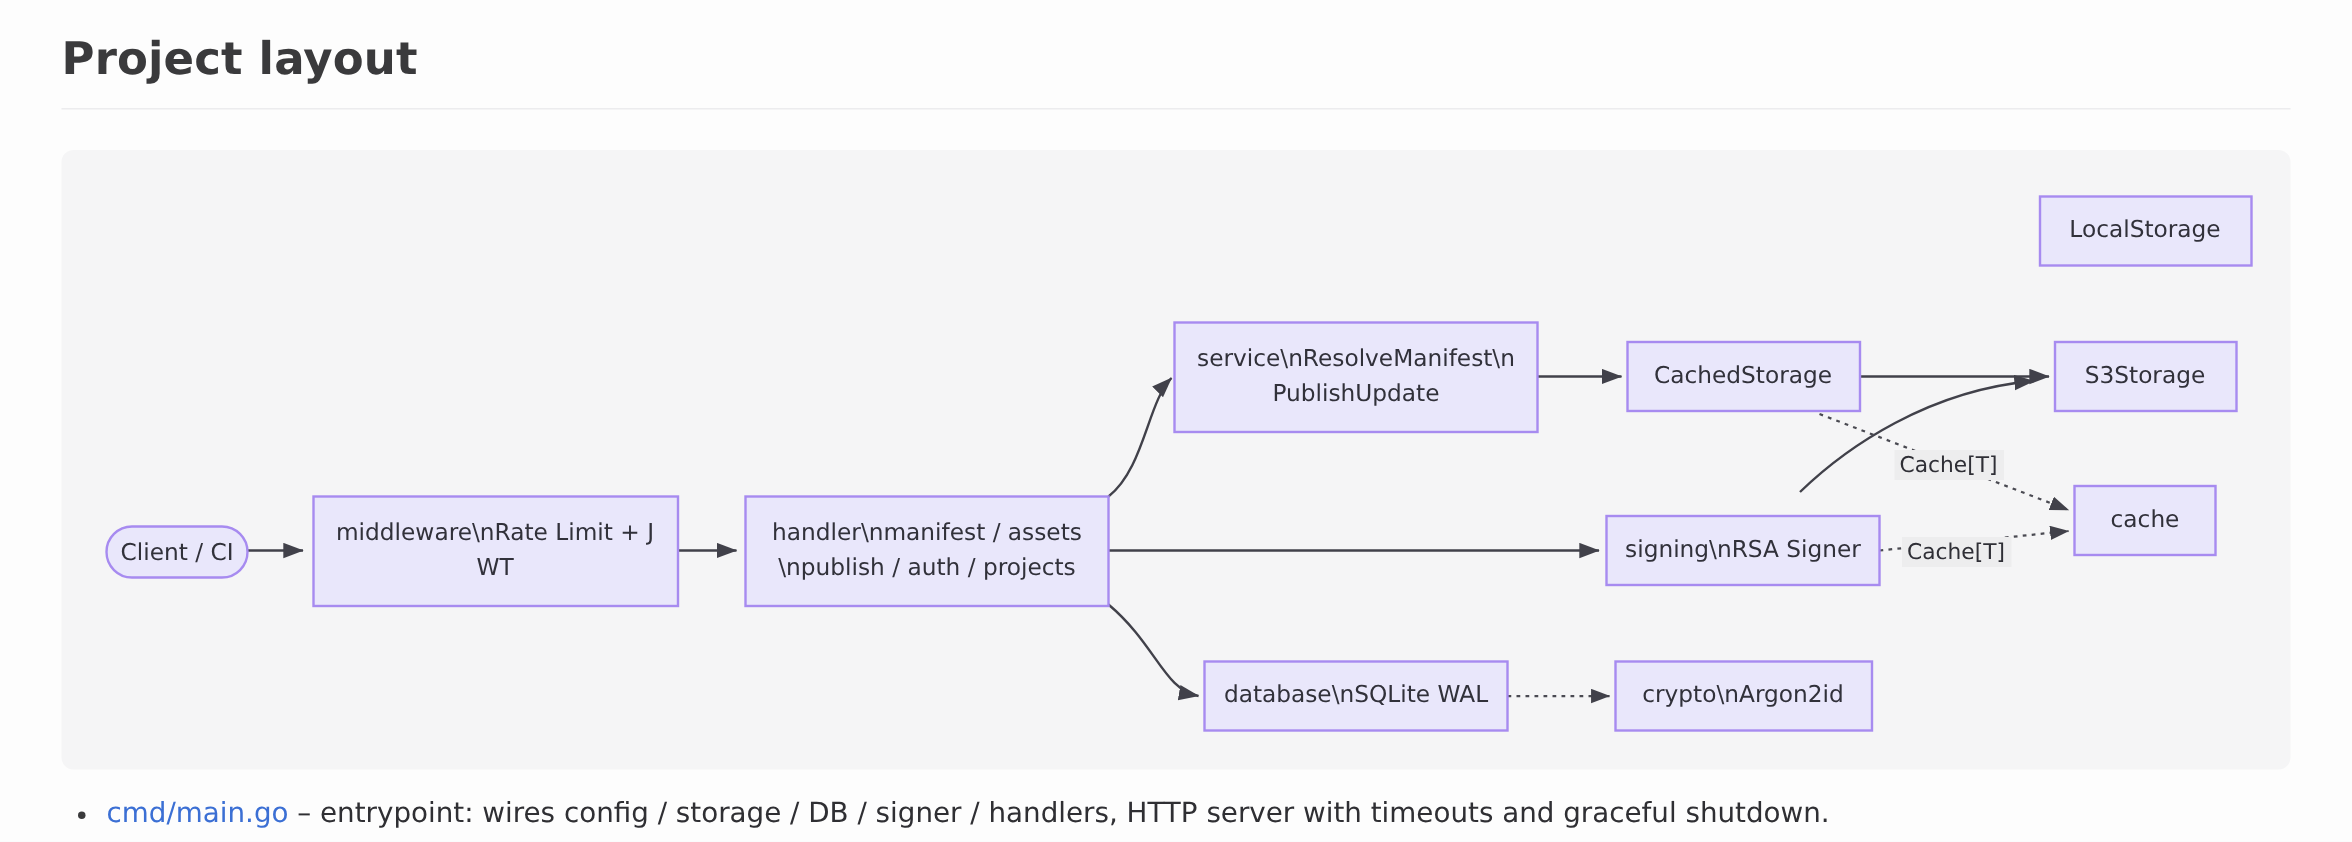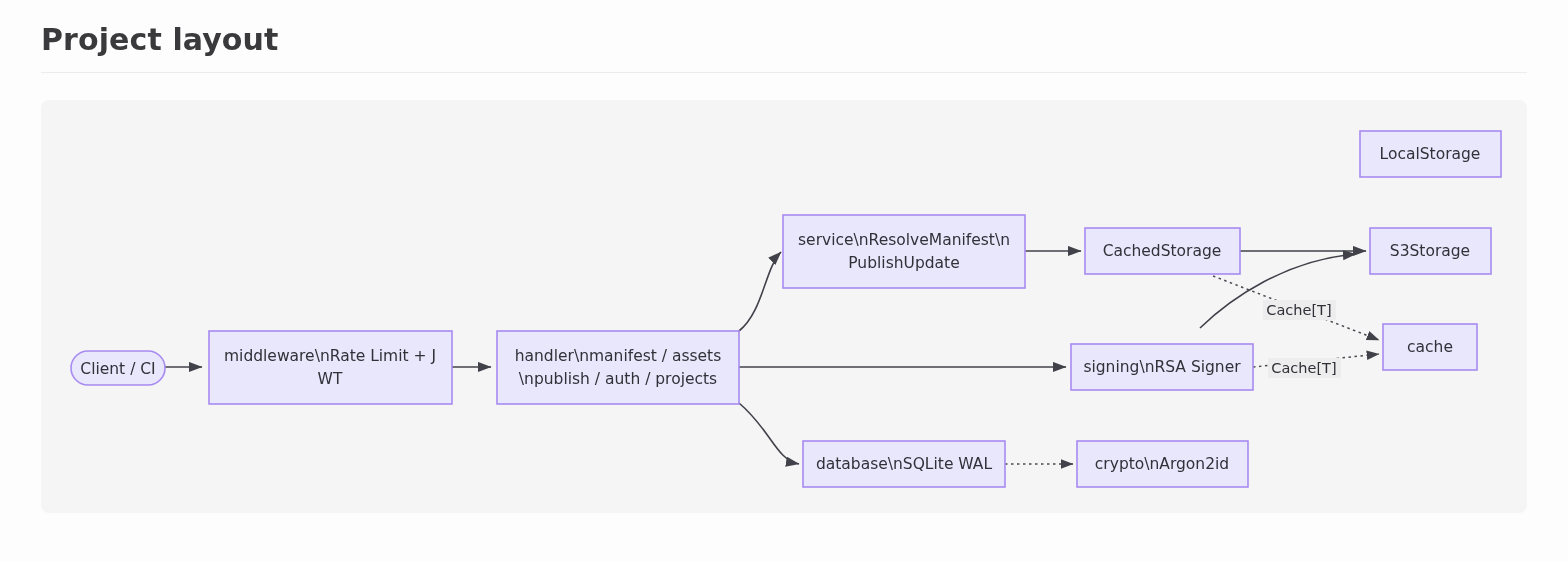--- a/index.html
+++ b/index.html
@@ -232,14 +232,19 @@
         <text class="edge-label" x="1258" y="211">Cache[T]</text>
       </g>
 
       <g>
         <rect class="edge-label-bg" x="1227" y="258" width="73" height="20"></rect>
         <text class="edge-label" x="1263" y="269">Cache[T]</text>
       </g>
     </svg>
   </div>
 
+  <ul class="notes">
+    <li class="note-item">
+      <a class="note-link" href="#">cmd/main.go</a><span> – entrypoint: wires config / storage / DB / signer / handlers, HTTP server with timeouts and graceful shutdown.</span>
+    </li>
+  </ul>
 
 </div>
 
 </body></html>

